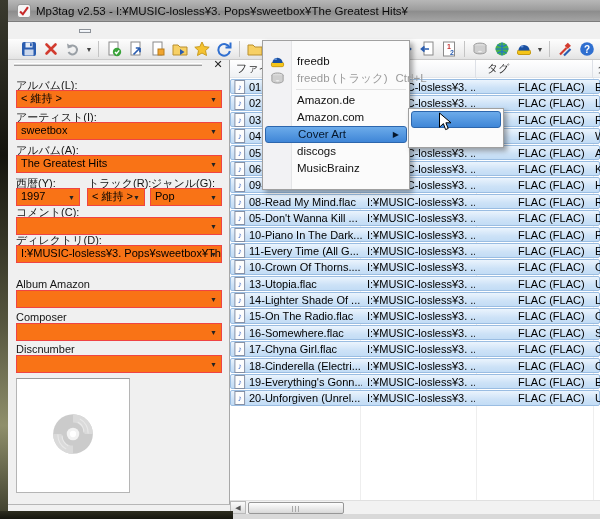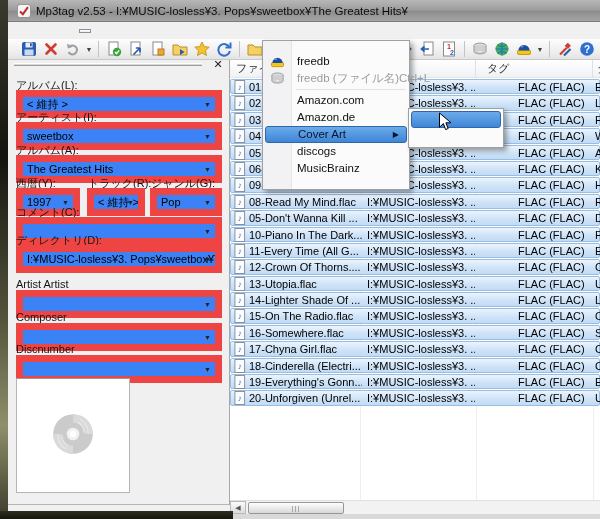--- a/index.html
+++ b/index.html
@@ -27,21 +27,21 @@
   .tbi svg { width:16px; height:16px; }
   .tbcaret { width:10px; font-size:7px; color:#444; text-align:center; }
   .tbsep { width:1px; height:16px; background:#c4c4c4; margin:0 4px; }
 
   
   .tagpanel { position:absolute; left:0; top:60px; width:222px; height:445px; background:#f0f0f0;
     border-right:1px solid #a8a8a8; border-bottom:1px solid #b6b6b6; }
   .grab { position:absolute; left:6px; top:3px; width:188px; height:3px; border-top:1px solid #fff; background:#d8d8d8; border-bottom:1px solid #9e9e9e; }
   .pclose { position:absolute; left:203px; top:-2px; width:14px; height:13px; font-size:11px; line-height:13px; text-align:center; color:#222; }
   .plabel { position:absolute; font-size:11px; color:#151515; white-space:nowrap; }
-  .combo { position:absolute; height:28px; background:#3b82f6; border:7px solid #ef4444; }
+  .combo { position:absolute; height:18px; background:#f97316; border:1px solid #ef4444; }
   .combo .val { display:block; font-size:11px; line-height:14px; color:#000; padding:0 15px 0 4px; white-space:nowrap; overflow:hidden; }
   .combo .arr { position:absolute; right:2px; top:0; bottom:0; width:11px; font-size:7px; color:#222; display:flex; align-items:center; justify-content:center; }
   .artbox { position:absolute; left:8px; top:318px; width:114px; height:115px; background:#fff; border:1px solid #b5b5b5; border-top-color:#9a9a9a; display:flex; align-items:center; justify-content:center; }
 
   
   .filelist { position:absolute; left:222px; top:60px; width:370px; height:459px; background:#fff; overflow:hidden; }
   .lheader { position:absolute; left:0; top:0; right:0; height:18px;
     background:linear-gradient(#ffffff,#f6f7f9 60%,#eff1f3); border-bottom:1px solid #e2e5ea; }
   .hcell { position:absolute; top:0; height:18px; font-size:11px; color:#2b2b2b; line-height:17px;
     border-right:1px solid #dde0e6; white-space:nowrap; overflow:hidden; }
@@ -66,21 +66,21 @@
     background:repeating-linear-gradient(90deg,#a9a9a9 0 1px,transparent 1px 3px); }
   .corner { position:absolute; left:0; right:0; top:454px; height:5px; background:#d9d9d9; }
 
   
   .popup { position:absolute; left:254px; top:40px; width:148px; padding:12px 0; background:#fbfbfb;
     border:1px solid #a0a0a0; box-shadow:3px 3px 5px rgba(0,0,0,.35); z-index:50; }
   .popup::before { content:""; position:absolute; left:0; top:0; bottom:0; width:28px; background:#f2f2f4; border-right:1px solid #e4e5e7; }
   .pitem { position:relative; height:17px; line-height:17px; font-size:11.5px; color:#111; padding-left:34px; white-space:nowrap; }
   .pitem .mi-icon { position:absolute; left:7px; top:1px; width:15px; height:15px; }
   .pitem .mi-icon svg { width:15px; height:15px; }
-  .pitem .mi-short { }
+  .pitem .mi-short { margin-left:8px; }
   .pitem.disabled { color:#9b9b9b; }
   .pitem.highlighted { background:linear-gradient(#6cabea,#3f86d7); border:1px solid #2c66ad; border-radius:3px;
     margin:0 2px; padding-left:32px; height:17px; line-height:15px; color:#05172c; }
   .pitem.separator { height:5px; }
   .pitem.separator::after { content:""; position:absolute; left:33px; right:3px; top:2px; border-top:1px solid #e2e2e2; }
   .mi-arrow { position:absolute; right:7px; top:0; font-size:8px; }
   .mi-arrow::before { content:"▶"; }
 
   .submenu { position:absolute; left:400px; top:108px; width:96px; padding:2px 0; background:#fbfbfb;
     border:1px solid #a0a0a0; box-shadow:3px 3px 5px rgba(0,0,0,.35); z-index:60; }
@@ -316,21 +316,21 @@
       <span class="val"></span>
         <span class="arr">▼</span>
     </div>
 
     <span class="plabel" style="left:8px;top:173px">ディレクトリ(D):</span>
     <div class="combo" style="left:8px;top:185px;width:206px">
       <span class="val">I:¥MUSIC-losless¥3. Pops¥sweetbox¥The Greatest Hits</span>
         <span class="arr">▼</span>
     </div>
 
-    <span class="plabel" style="left:8px;top:218px">Artist Artist</span>
+    <span class="plabel" style="left:8px;top:218px">Album Amazon</span>
     <div class="combo" style="left:8px;top:230px;width:206px">
       <span class="val"></span>
         <span class="arr">▼</span>
     </div>
 
     <span class="plabel" style="left:8px;top:251px">Composer</span>
     <div class="combo" style="left:8px;top:263px;width:206px">
       <span class="val"></span>
         <span class="arr">▼</span>
     </div>
@@ -480,21 +480,21 @@
           <span class="c-file">11-Every Time (All G...</span>
           <span class="c-path">I:¥MUSIC-losless¥3. ...</span>
           <span class="c-tag">FLAC (FLAC)</span>
           <span class="c-title">E</span>
         </div>
         <div class="lrow">
           <span class="c-icon"><svg viewBox="0 0 13 15">
               <rect x="1" y="0.5" width="10.5" height="14" fill="#fdfdfd" stroke="#7f8aa0"></rect>
               <text x="6.3" y="11" font-size="9" fill="#3b66c4" text-anchor="middle">♪</text>
             </svg></span>
-          <span class="c-file">12-Crown Of Thorns....</span>
+          <span class="c-file">10-Crown Of Thorns....</span>
           <span class="c-path">I:¥MUSIC-losless¥3. ...</span>
           <span class="c-tag">FLAC (FLAC)</span>
           <span class="c-title">C</span>
         </div>
         <div class="lrow">
           <span class="c-icon"><svg viewBox="0 0 13 15">
               <rect x="1" y="0.5" width="10.5" height="14" fill="#fdfdfd" stroke="#7f8aa0"></rect>
               <text x="6.3" y="11" font-size="9" fill="#3b66c4" text-anchor="middle">♪</text>
             </svg></span>
           <span class="c-file">13-Utopia.flac</span>
@@ -592,36 +592,36 @@
           </svg></span>
         <span>freedb</span>
         
       </div>
       <div class="pitem disabled">
         <span class="mi-icon"><svg viewBox="0 0 16 16">
             <ellipse cx="8" cy="4.5" rx="6" ry="2.4" fill="#dcdcdc" stroke="#9a9a9a"></ellipse>
             <path d="M2 4.5 v6 a6 2.4 0 0 0 12 0 v-6" fill="#cfcfcf" stroke="#9a9a9a"></path>
             <ellipse cx="8" cy="10.5" rx="2" ry="0.8" fill="#ededed"></ellipse>
           </svg></span>
-        <span>freedb (ファイル名)</span><span class="mi-short">Ctrl+L</span>
+        <span>freedb (トラック)</span><span class="mi-short">Ctrl+L</span>
         
       </div>
       <div class="pitem separator">
         
         <span></span>
         
       </div>
       <div class="pitem">
         
+        <span>Amazon.de</span>
+        
+      </div>
+      <div class="pitem">
+        
         <span>Amazon.com</span>
-        
-      </div>
-      <div class="pitem">
-        
-        <span>Amazon.de</span>
         
       </div>
       <div class="pitem highlighted">
         
         <span>Cover Art</span>
         <span class="mi-arrow"></span>
       </div>
       <div class="pitem">
         
         <span>discogs</span>

